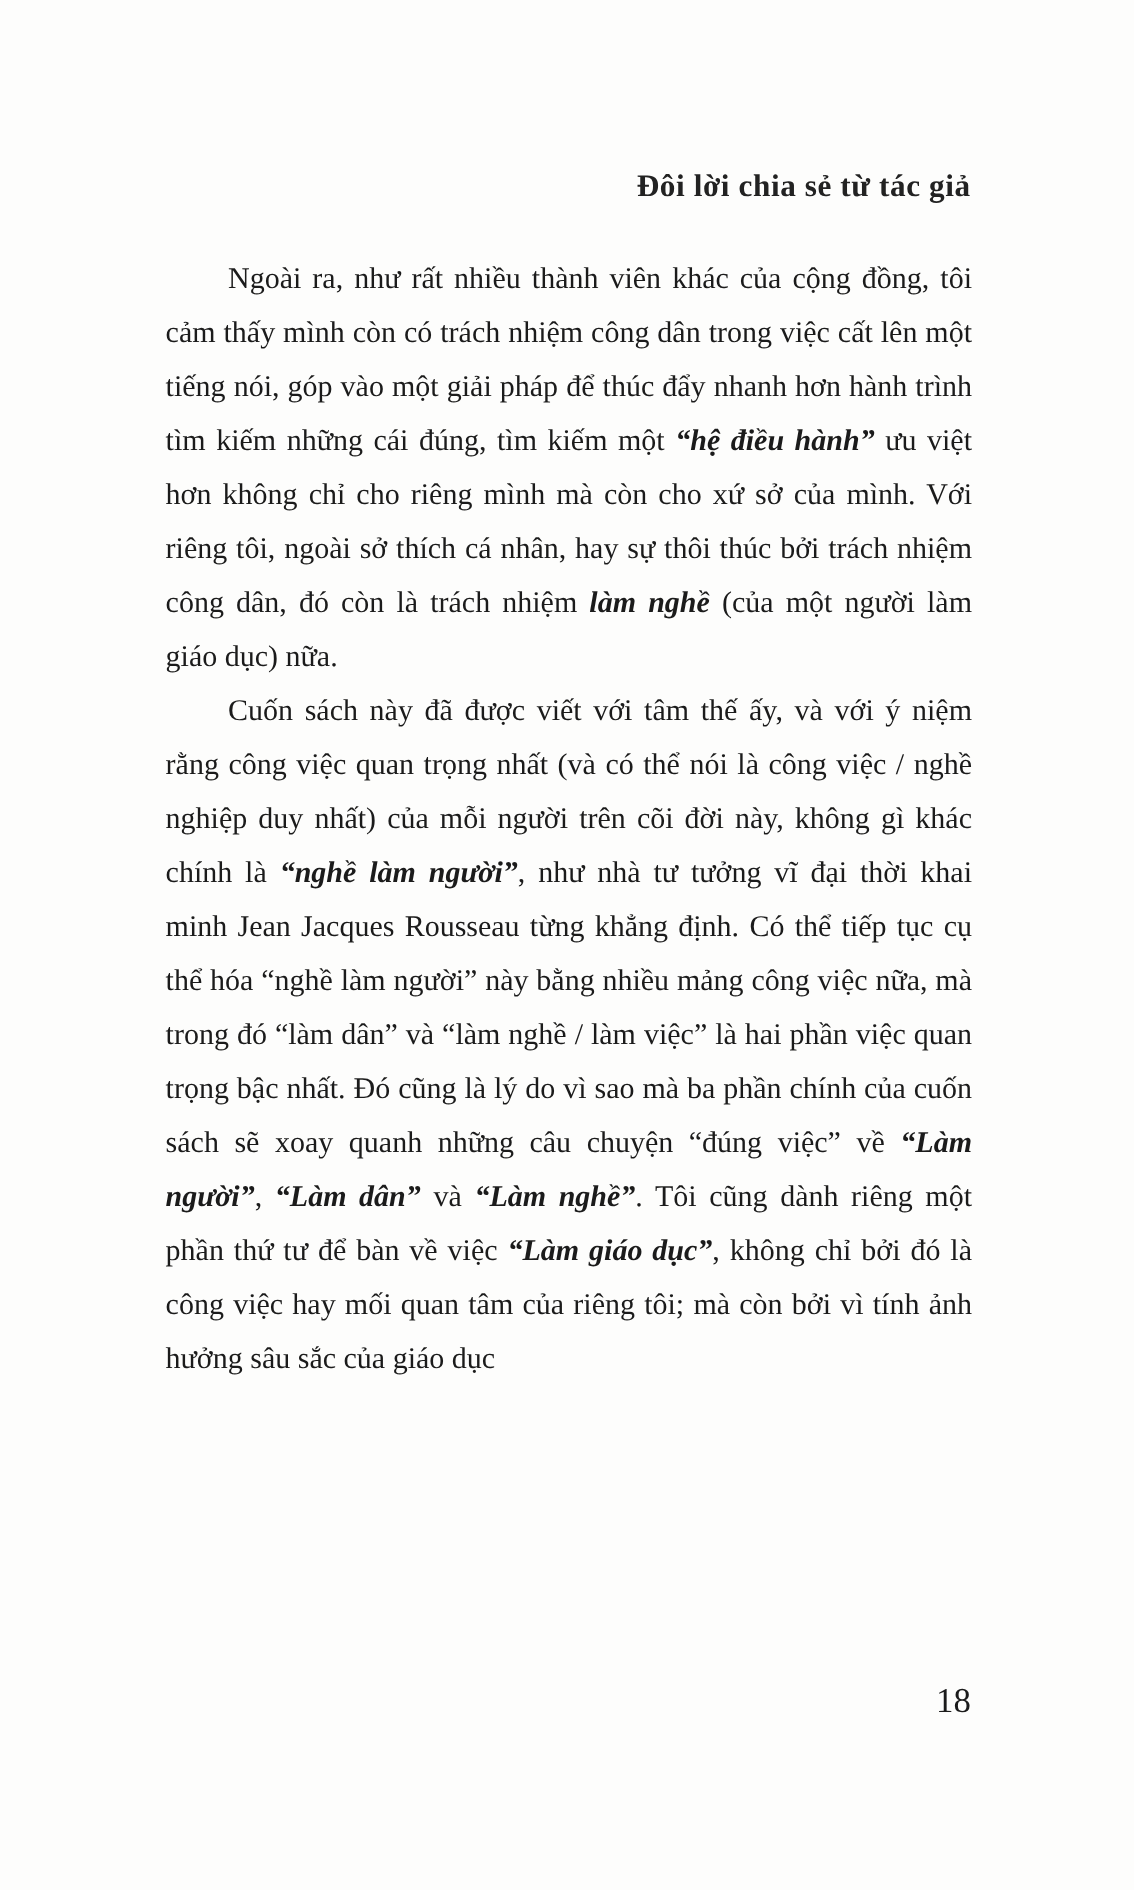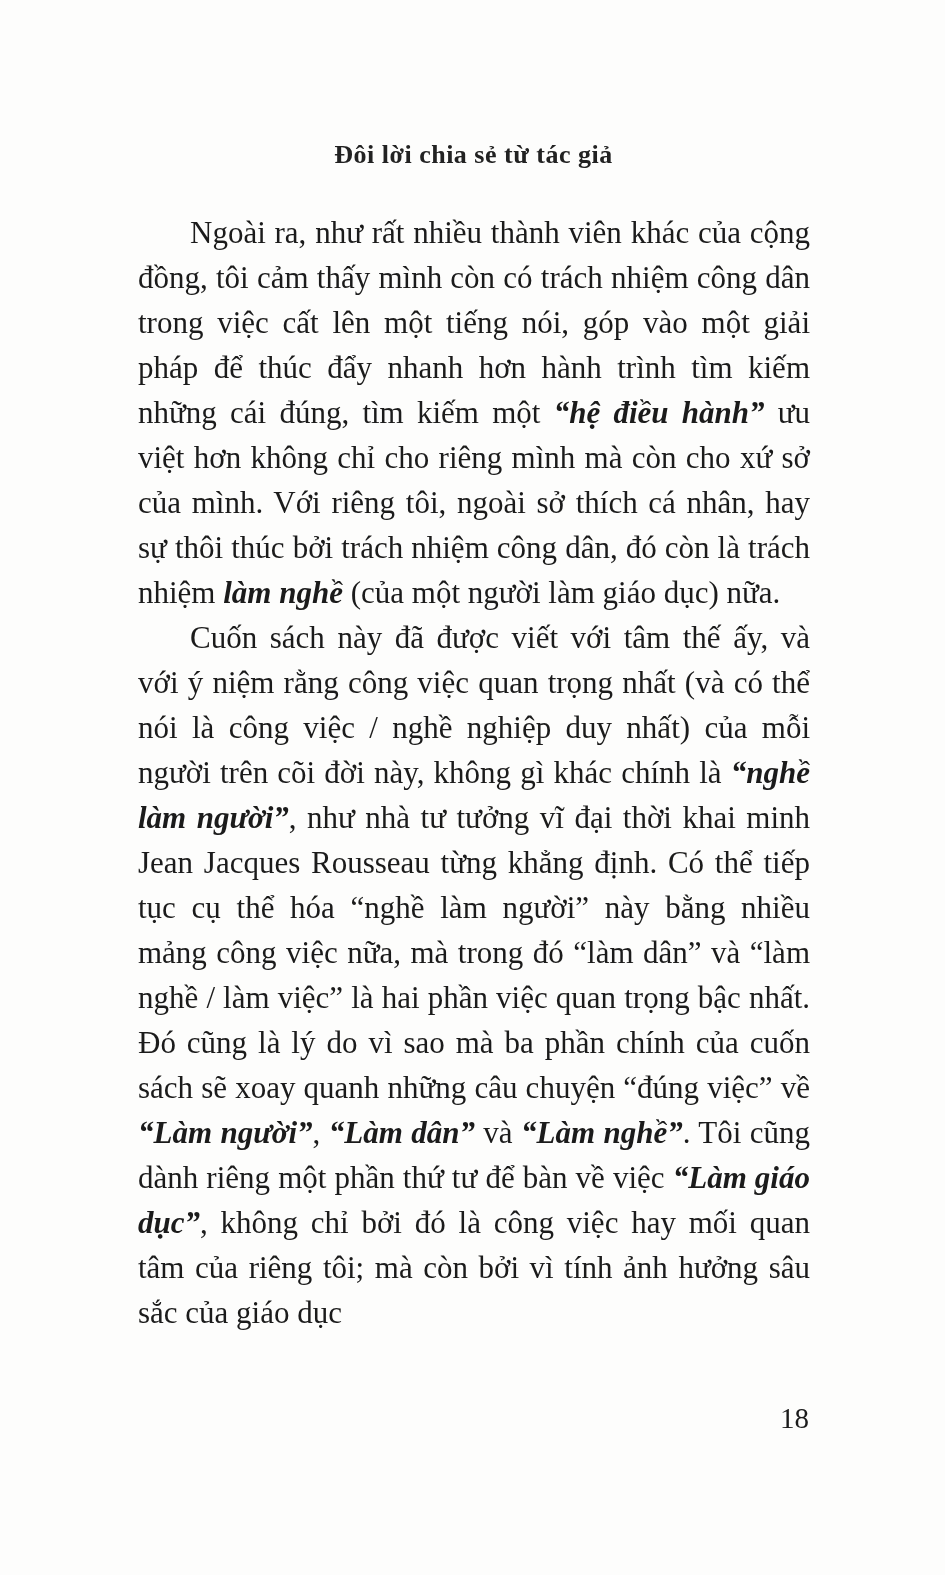--- a/index.html
+++ b/index.html
@@ -15,35 +15,35 @@
     background-color: #fdfdfc;
     font-family: "Liberation Serif", serif;
     color: #1b1b1b;
     overflow: hidden;
   }
   .running-header {
     position: absolute;
     top: 140px;
     left: 138px;
     right: 136px;
-    text-align: center;
+    text-align: right;
     font-size: 26px;
     font-weight: bold;
     color: #222222;
     letter-spacing: 0.5px;
   }
   .content {
     position: absolute;
     top: 210px;
     left: 138px;
     width: 672px;
   }
   .content p {
     margin: 0;
-    font-size: 31px;
+    font-size: 25px;
     line-height: 45px;
     text-align: justify;
     text-indent: 52px;
     color: #1b1b1b;
   }
   .seg-normal {
     font-style: normal;
     font-weight: normal;
   }
   .seg-italic {

